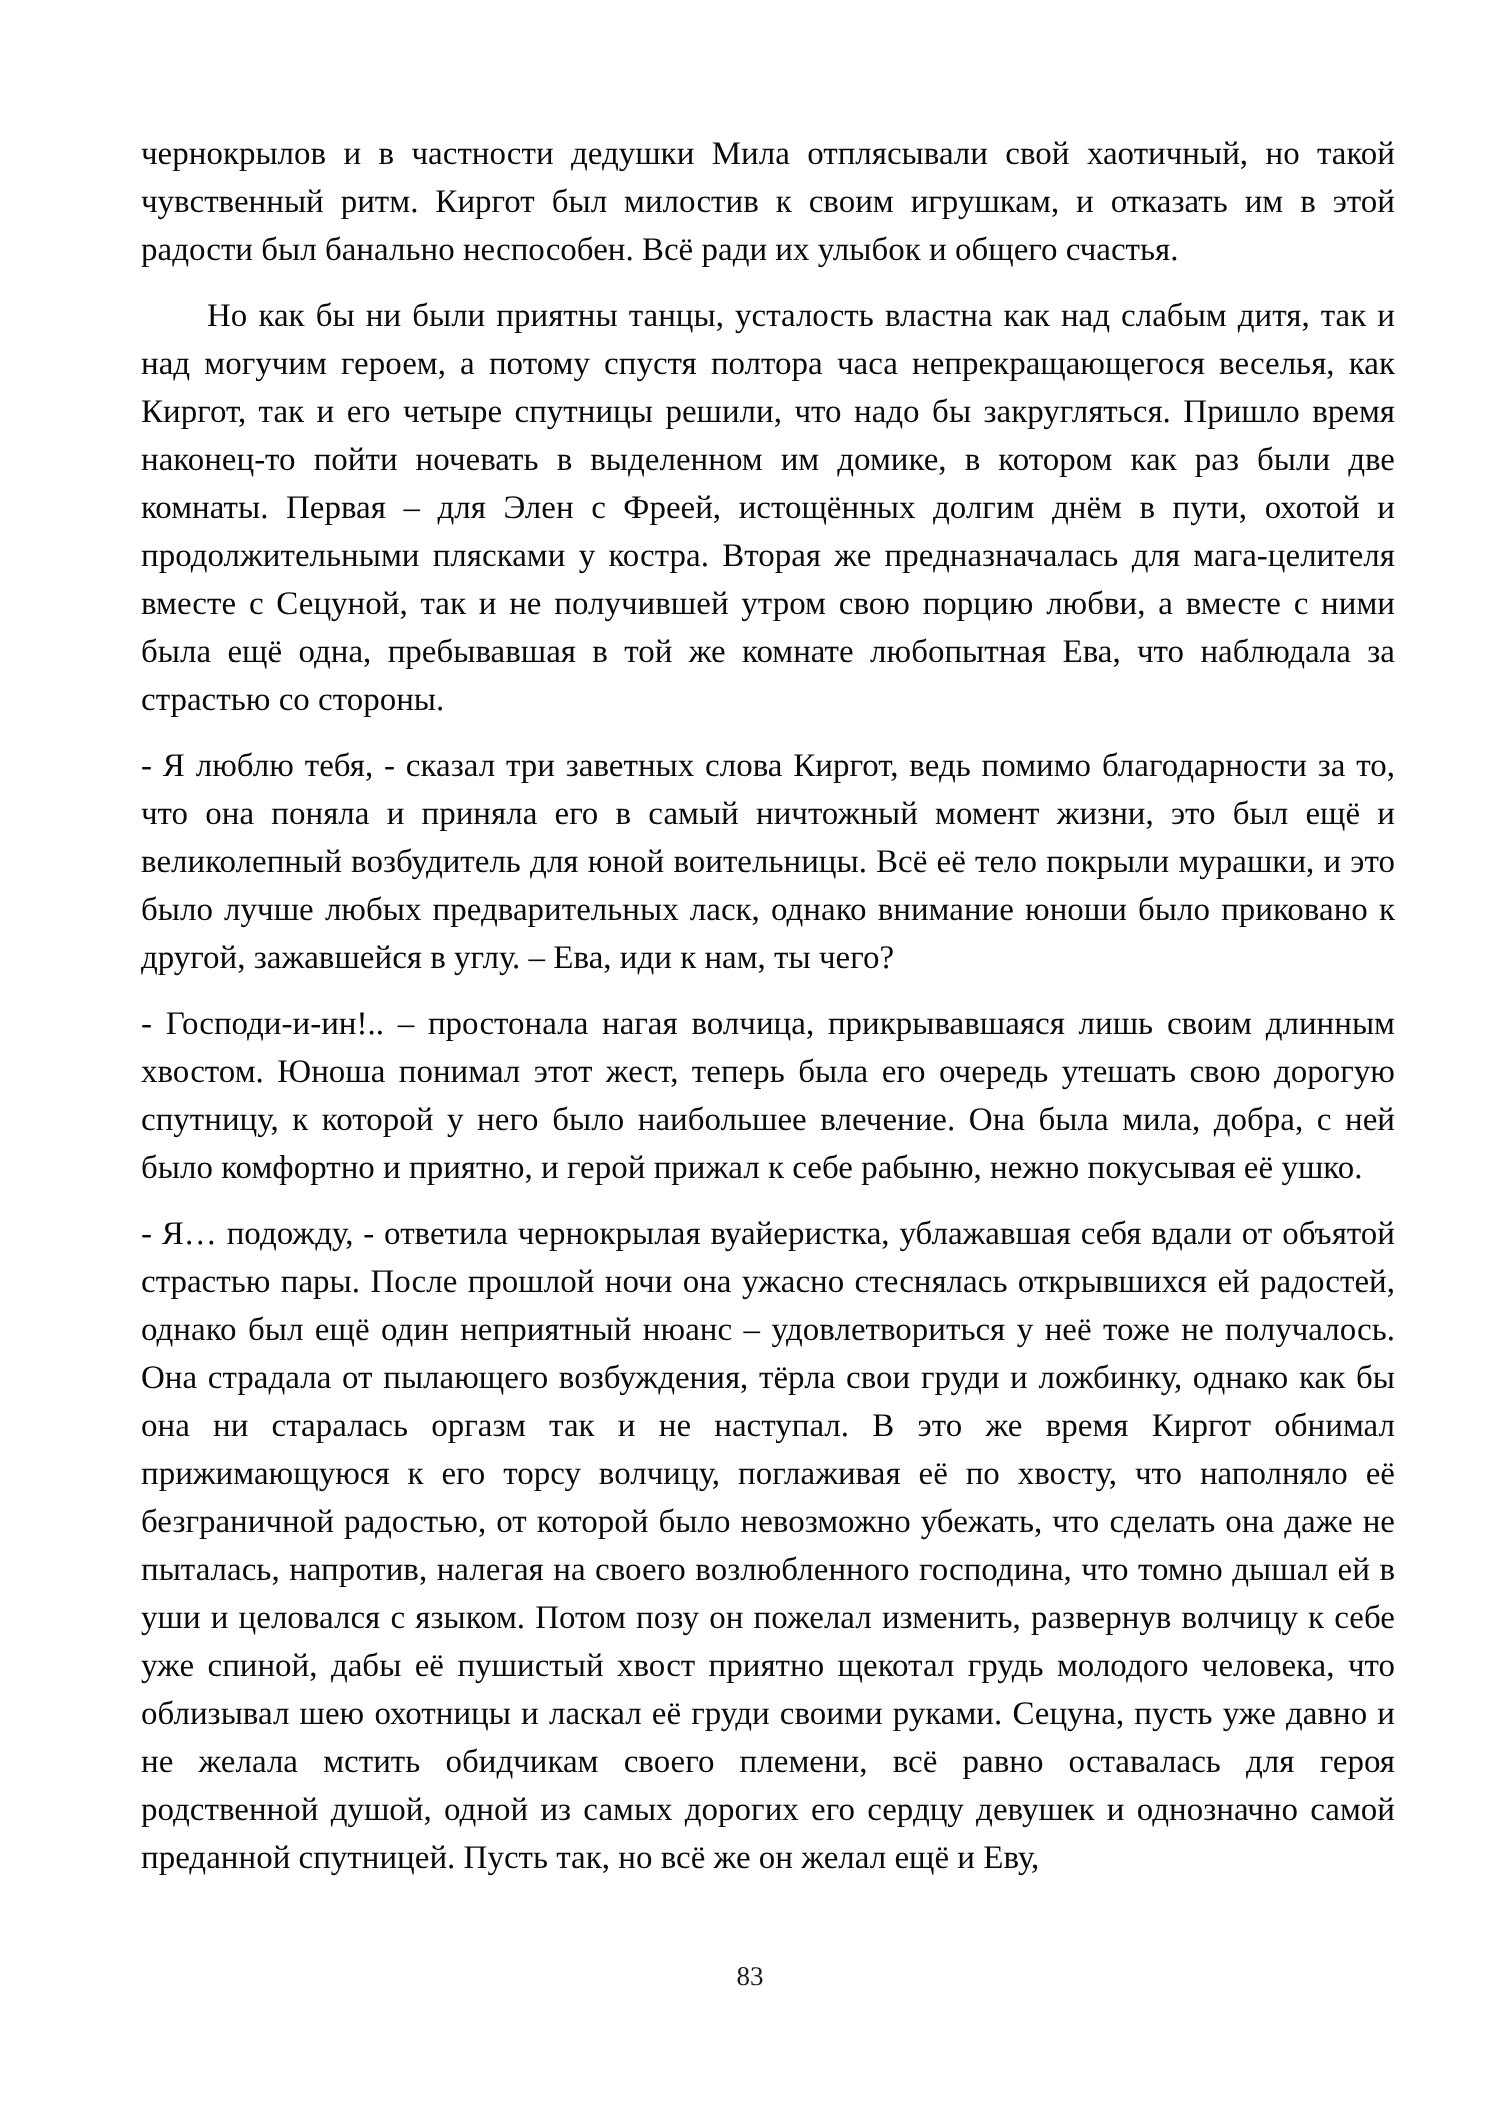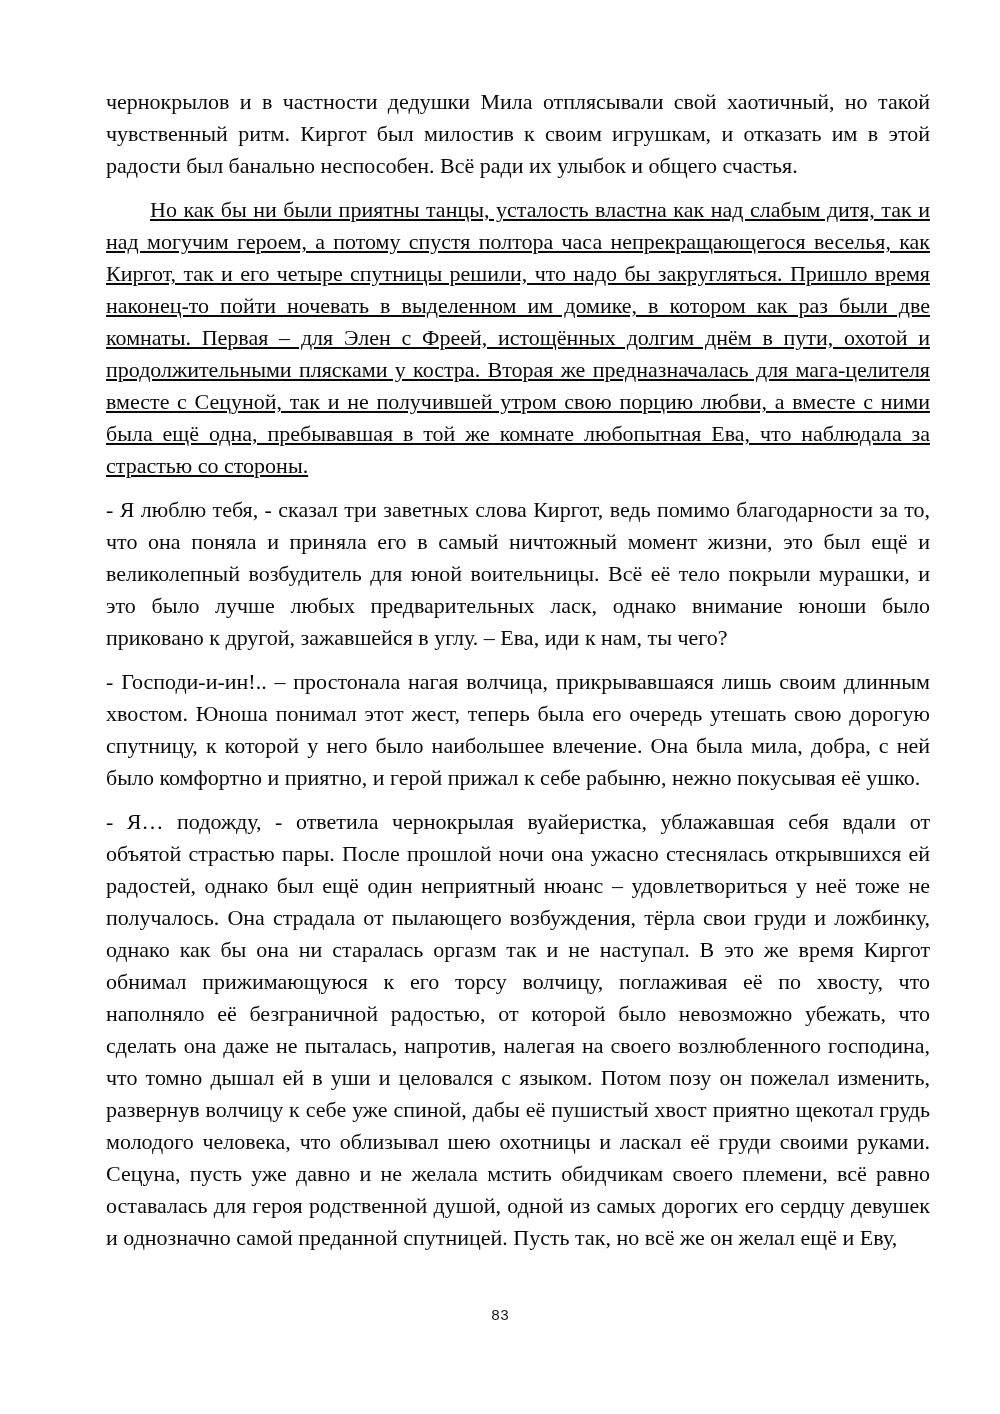--- a/index.html
+++ b/index.html
@@ -19,35 +19,34 @@
     left: 94px;
     top: 86px;
     width: 836px;
     font-family: "Liberation Serif", serif;
     font-size: 22px;
     line-height: 32px;
     color: #0a0a0a;
     text-align: justify;
   }
   .para {
-    margin: 0 0 12px 12px;
+    margin: 0 0 12px 0;
     padding: 0;
   }
   .para.indent {
     text-indent: 44px;
-    text-decoration: underline;
   }
   .page-number {
     position: absolute;
     top: 1306px;
     left: 0;
     width: 100%;
     text-align: center;
-    font-family: Liberation Mono, monospace;
-    font-size: 15px;
+    font-family: Liberation Serif, serif;
+    font-size: 18px;
     line-height: 22px;
     color: #1a1a1a;
   }
 </style>
 </head>
 <body>
 
 <div class="page">
   <div class="text-block">
     <p class="para">чернокрылов и в частности дедушки Мила отплясывали свой хаотичный, но такой чувственный ритм. Киргот был милостив к своим игрушкам, и отказать им в этой радости был банально неспособен. Всё ради их улыбок и общего счастья.</p>

